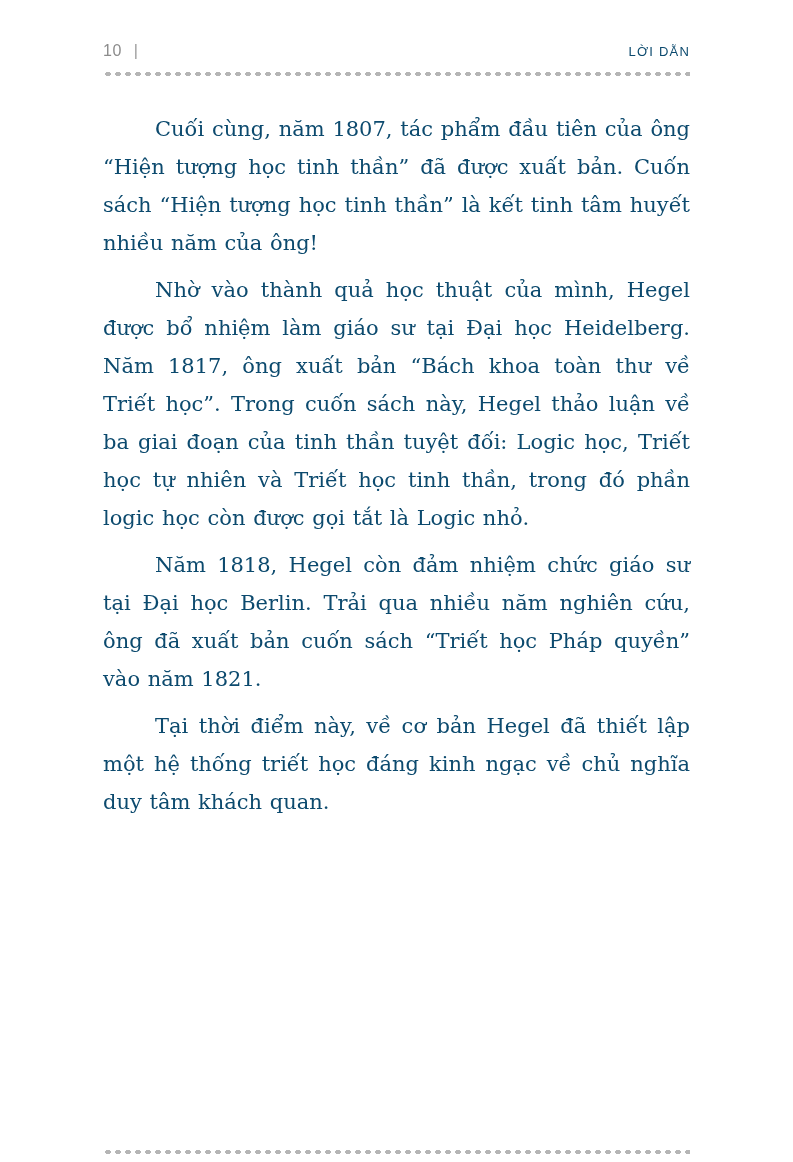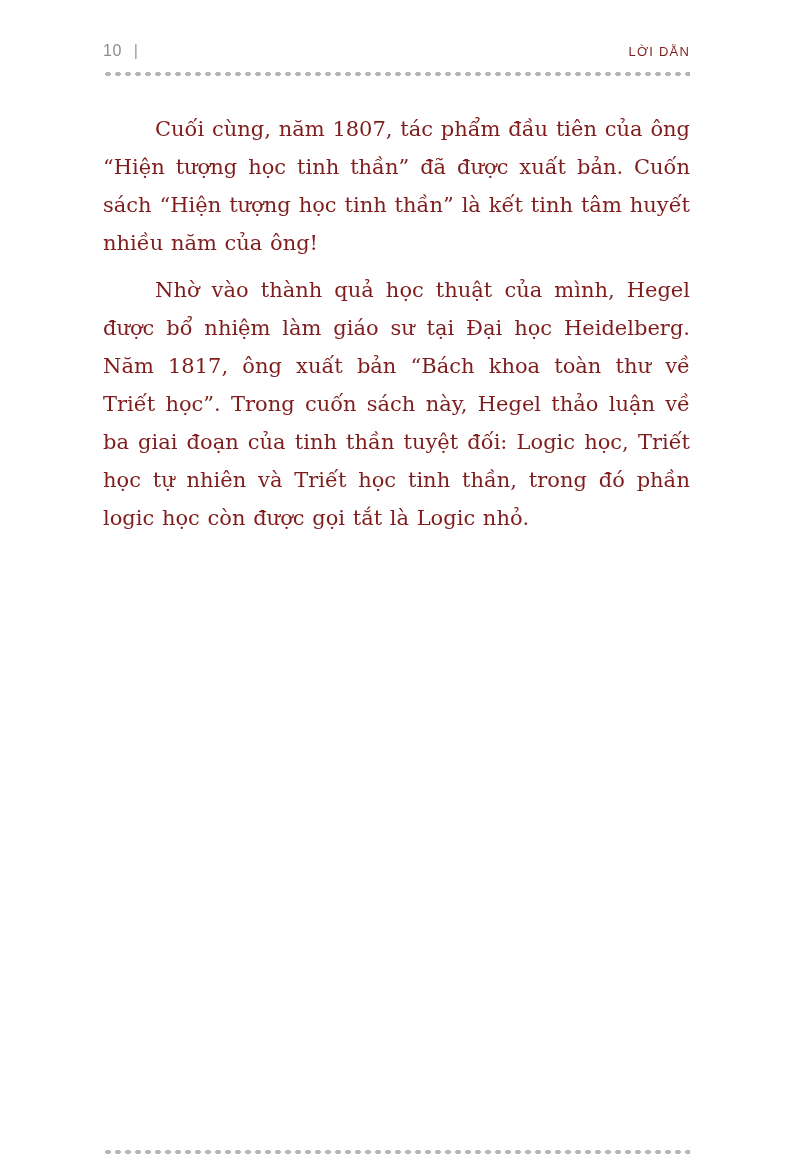--- a/index.html
+++ b/index.html
@@ -37,42 +37,42 @@
     align-items: baseline;
   }
   .header-left .bar {
     margin-left: 12px;
     color: #9a9a9a;
     font-size: 16px;
   }
   .header-right {
     font-size: 13px;
     letter-spacing: 1.2px;
-    color: #7f1d1d;
+    color: #0c4a6e;
     text-transform: uppercase;
   }
   .ornament {
     height: 8px;
     background-image: radial-gradient(4px 3px at 5px 4px, #b5b5b5 70%, rgba(181,181,181,0) 72%),
                       radial-gradient(2px 1.5px at 5px 4px, #ffffff 60%, rgba(255,255,255,0) 62%);
     background-size: 10px 8px;
     background-repeat: repeat-x;
   }
   .ornament-top {
     margin-top: 2px;
   }
   .ornament-bottom {
     position: absolute;
     left: 103px;
     right: 103px;
     top: 1148px;
   }
   .body-text {
     margin-top: 32px;
-    color: #7f1d1d;
+    color: #0c4a6e;
   }
   .body-text p {
     margin: 0 0 9px 0;
     font-size: 21px;
     line-height: 38px;
     text-align: justify;
     text-indent: 52px;
     word-spacing: 1px;
   }
 </style>
@@ -87,17 +87,19 @@
       <span class="bar">|</span>
     </div>
     <div class="header-right">LỜI DẪN</div>
   </div>
 
   <div class="ornament ornament-top"></div>
 
   <div class="body-text">
     <p>Cuối cùng, năm 1807, tác phẩm đầu tiên của ông “Hiện tượng học tinh thần” đã được xuất bản. Cuốn sách “Hiện tượng học tinh thần” là kết tinh tâm huyết nhiều năm của ông!</p>
     <p>Nhờ vào thành quả học thuật của mình, Hegel được bổ nhiệm làm giáo sư tại Đại học Heidelberg. Năm 1817, ông xuất bản “Bách khoa toàn thư về Triết học”. Trong cuốn sách này, Hegel thảo luận về ba giai đoạn của tinh thần tuyệt đối: Logic học, Triết học tự nhiên và Triết học tinh thần, trong đó phần logic học còn được gọi tắt là Logic nhỏ.</p>
+    <p>Năm 1818, Hegel còn đảm nhiệm chức giáo sư tại Đại học Berlin. Trải qua nhiều năm nghiên cứu, ông đã xuất bản cuốn sách “Triết học Pháp quyền” vào năm 1821.</p>
+    <p>Tại thời điểm này, về cơ bản Hegel đã thiết lập một hệ thống triết học đáng kinh ngạc về chủ nghĩa duy tâm khách quan.</p>
   </div>
 
   <div class="ornament ornament-bottom"></div>
 
 </div>
 
 </body></html>

